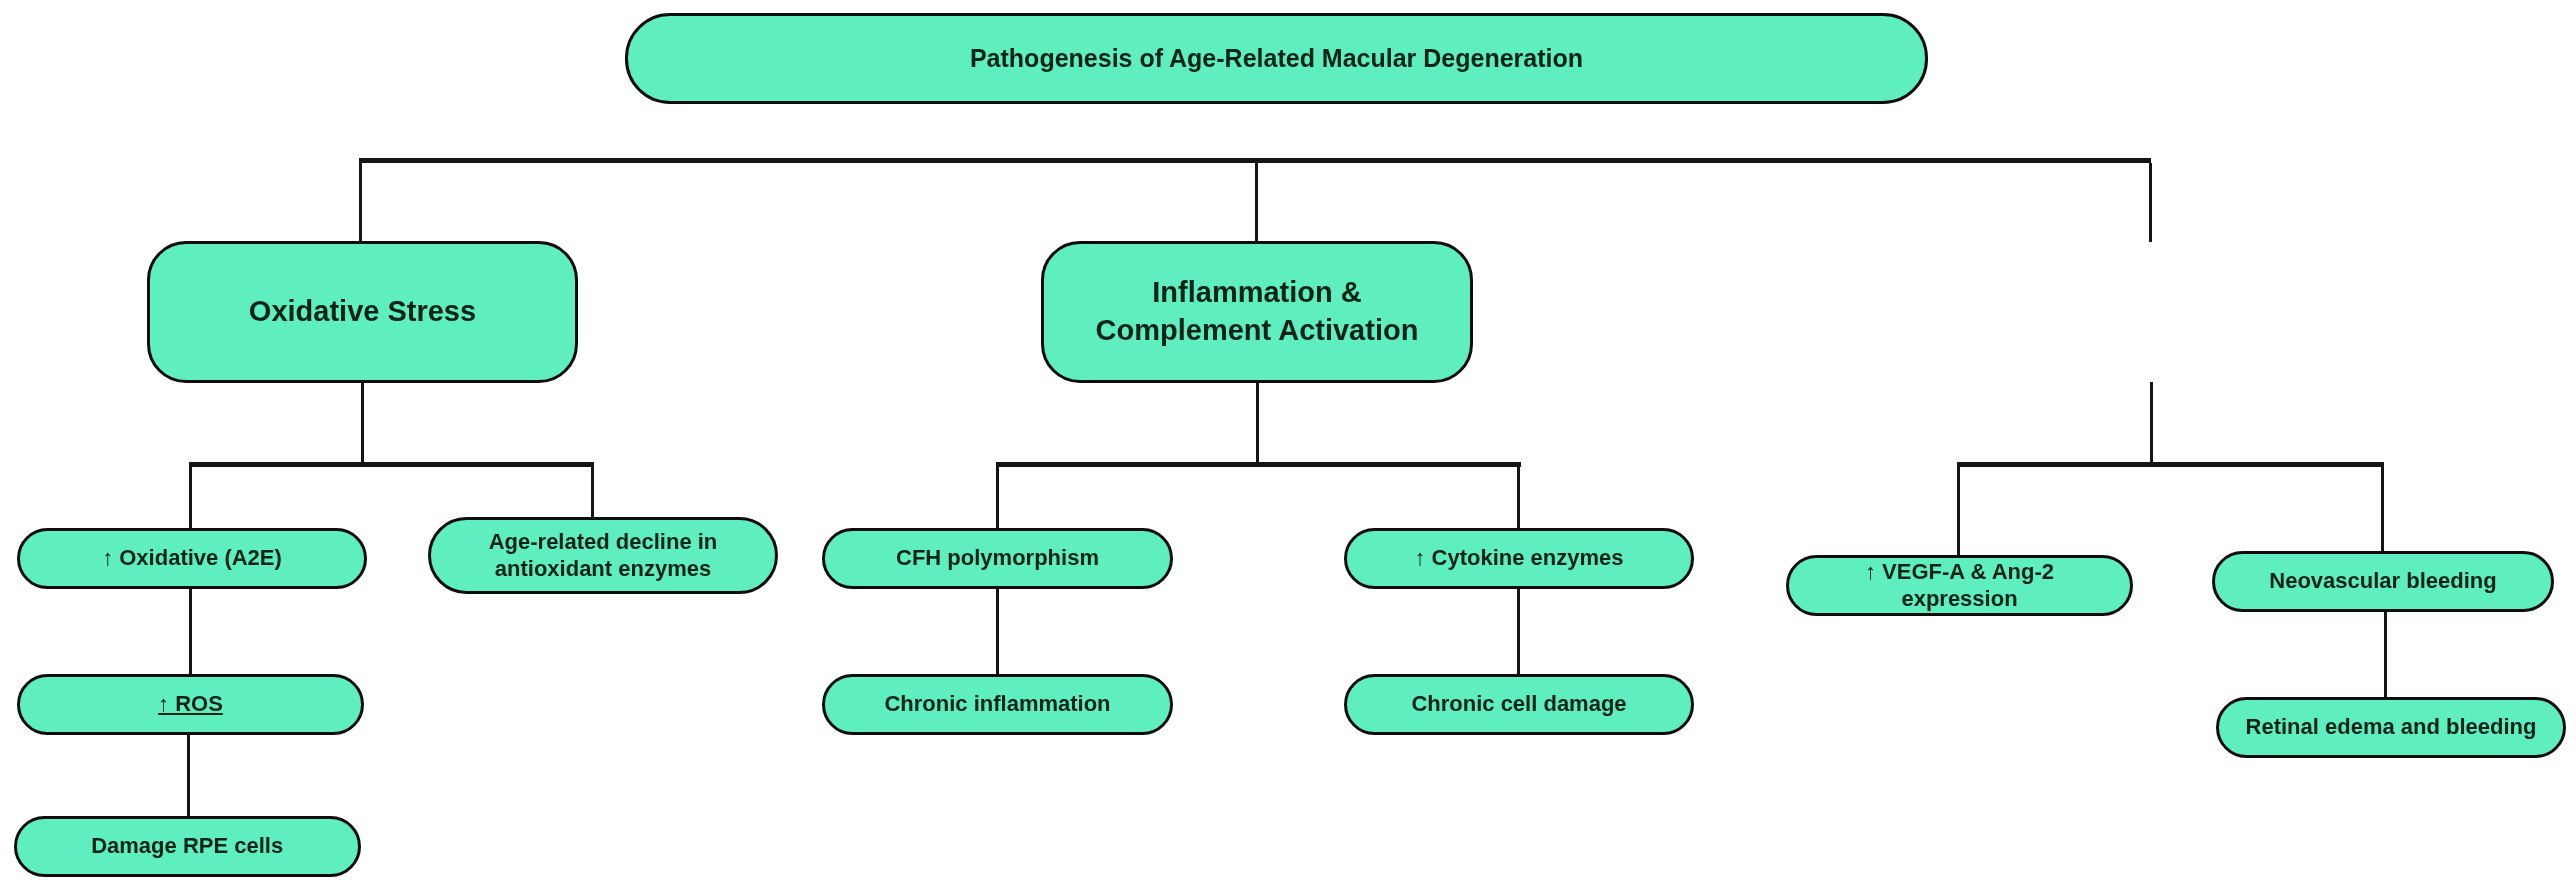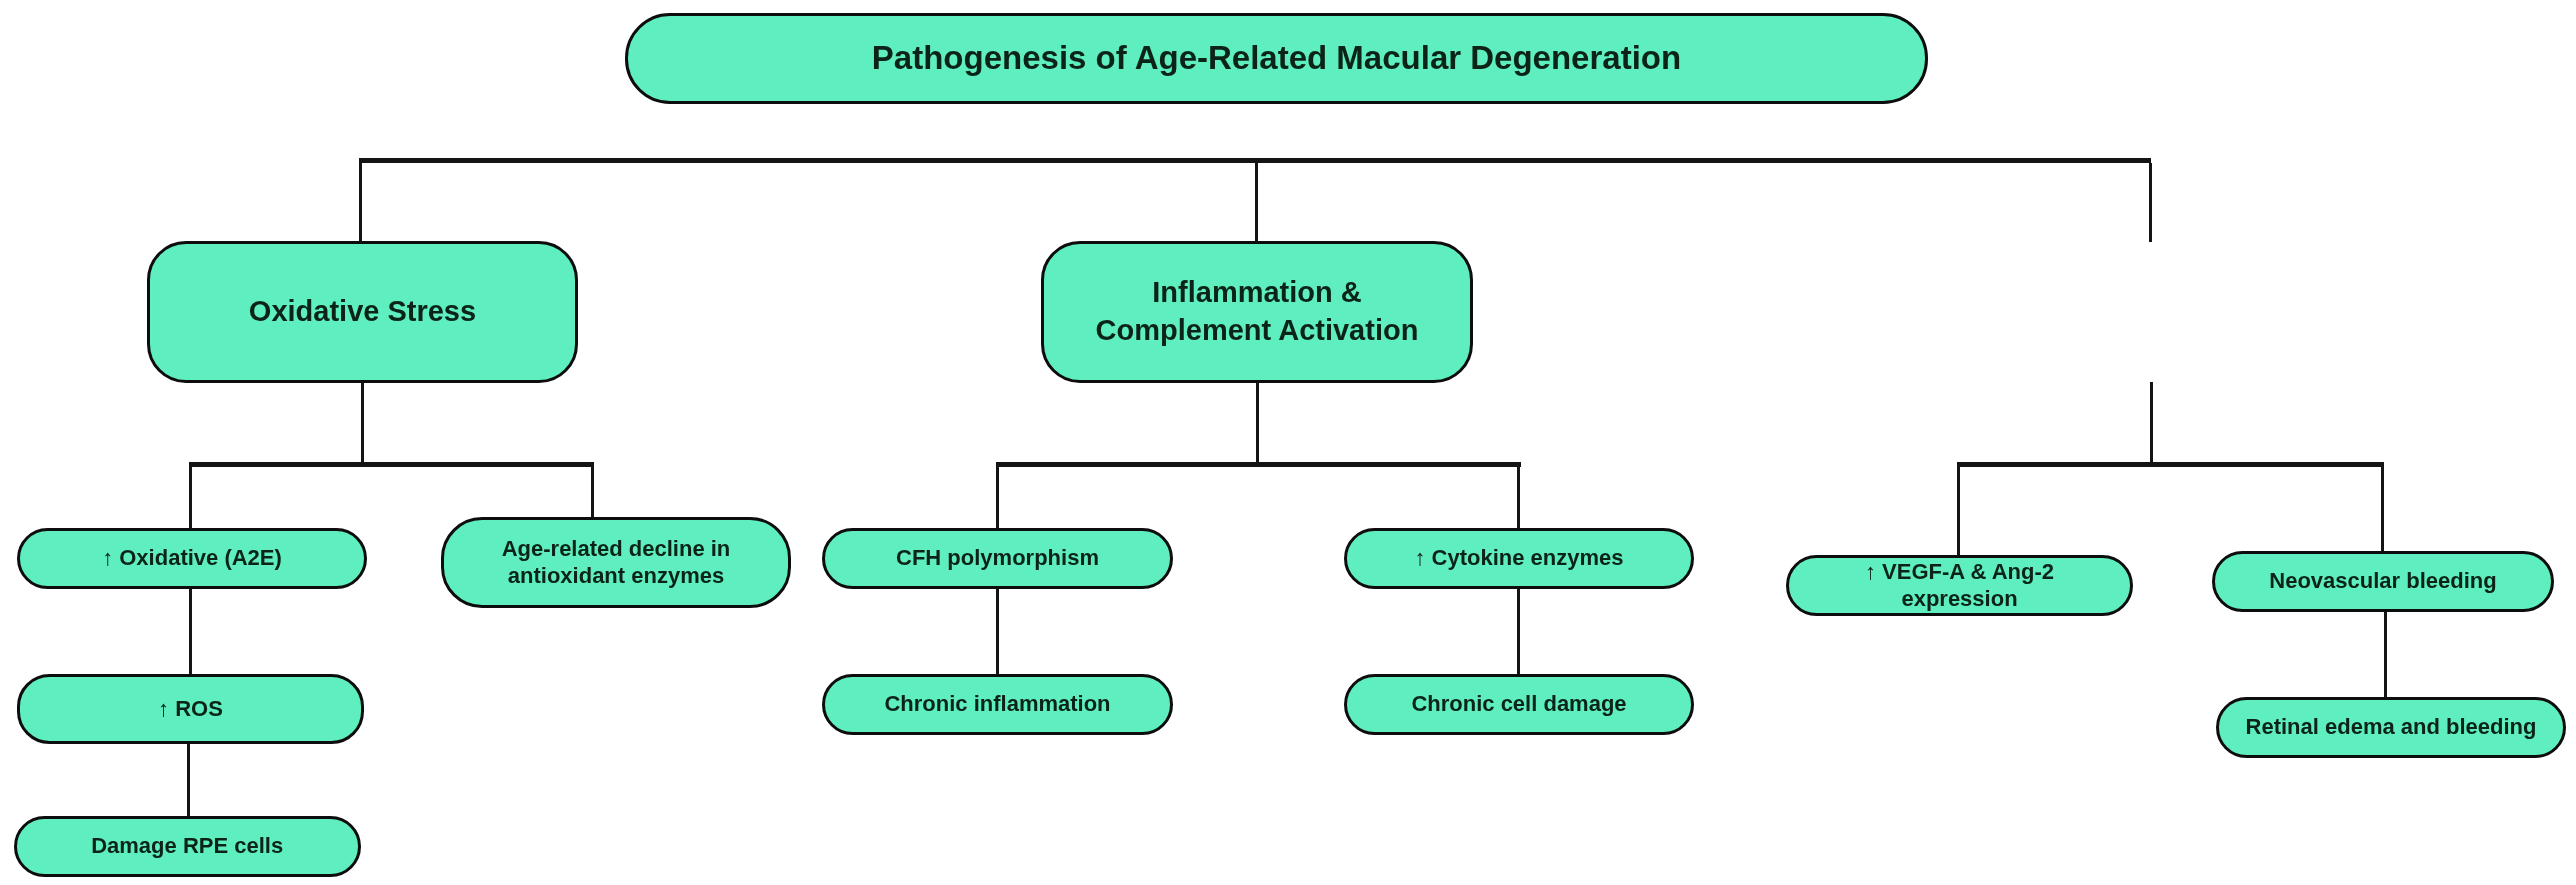--- a/index.html
+++ b/index.html
@@ -14,21 +14,21 @@
     position:relative;width:2576px;height:886px;
     background:var(--background);overflow:hidden;
     font-family:"Liberation Sans",sans-serif;
   }
   .node{
     position:absolute;display:flex;align-items:center;justify-content:center;
     text-align:center;box-sizing:border-box;
     background:var(--node-fill);border:3.7px solid var(--node-border);
     color:var(--node-text);font-weight:700;
   }
-  .lvl1{border-radius:45px;font-size:33px;}
+  .lvl1{border-radius:45px;font-size:25px;}
   .lvl2{border-radius:39px;font-size:29px;line-height:1.3;padding:0 19px;}
   .pill{border-radius:32.5px;font-size:22px;line-height:1.2;padding:0 15px;}
   .edge{position:absolute;background:var(--connector);}
 </style>
 </head>
 <body>
 
 <div class="canvas">
 
   <div class="edge" style="left:359px;top:158px;width:1792px;height:5px;"></div>
@@ -58,31 +58,31 @@
 
   <div class="node lvl1" style="left:625px;top:12.5px;width:1303px;height:91px;">Pathogenesis of Age-Related Macular Degeneration</div>
 
   <div class="node lvl2" style="left:147px;top:241px;width:431px;height:142px;">Oxidative Stress</div>
 
   <div class="node lvl2" style="left:1041px;top:241px;width:432px;height:142px;">Inflammation &amp; Complement Activation</div>
 
 
   <div class="node pill" style="left:17px;top:528px;width:350px;height:61px;">↑ Oxidative (A2E)</div>
 
-  <div class="node pill" style="left:441px;top:517px;width:350px;height:91px;border-radius:41px;">Age-related decline in antioxidant enzymes</div>
+  <div class="node pill" style="left:428px;top:517px;width:350px;height:77px;border-radius:41px;">Age-related decline in antioxidant enzymes</div>
 
   <div class="node pill" style="left:822px;top:528px;width:351px;height:61px;">CFH polymorphism</div>
 
   <div class="node pill" style="left:1344px;top:528px;width:350px;height:61px;">↑ Cytokine enzymes</div>
 
   <div class="node pill" style="left:1786px;top:555px;width:347px;height:61px;">↑ VEGF-A &amp; Ang-2 expression</div>
 
   <div class="node pill" style="left:2212px;top:551px;width:342px;height:61px;">Neovascular bleeding</div>
 
-  <div class="node pill" style="left:17px;top:674px;width:347px;height:70px;">↑ ROS</div>
+  <div class="node pill" style="left:17px;top:674px;width:347px;height:61px;text-decoration:underline;">↑ ROS</div>
 
   <div class="node pill" style="left:822px;top:674px;width:351px;height:61px;">Chronic inflammation</div>
 
   <div class="node pill" style="left:1344px;top:674px;width:350px;height:61px;">Chronic cell damage</div>
 
   <div class="node pill" style="left:13.7px;top:816px;width:347px;height:61px;">Damage RPE cells</div>
 
   <div class="node pill" style="left:2216px;top:697px;width:350px;height:61px;">Retinal edema and bleeding</div>
 
 </div>

